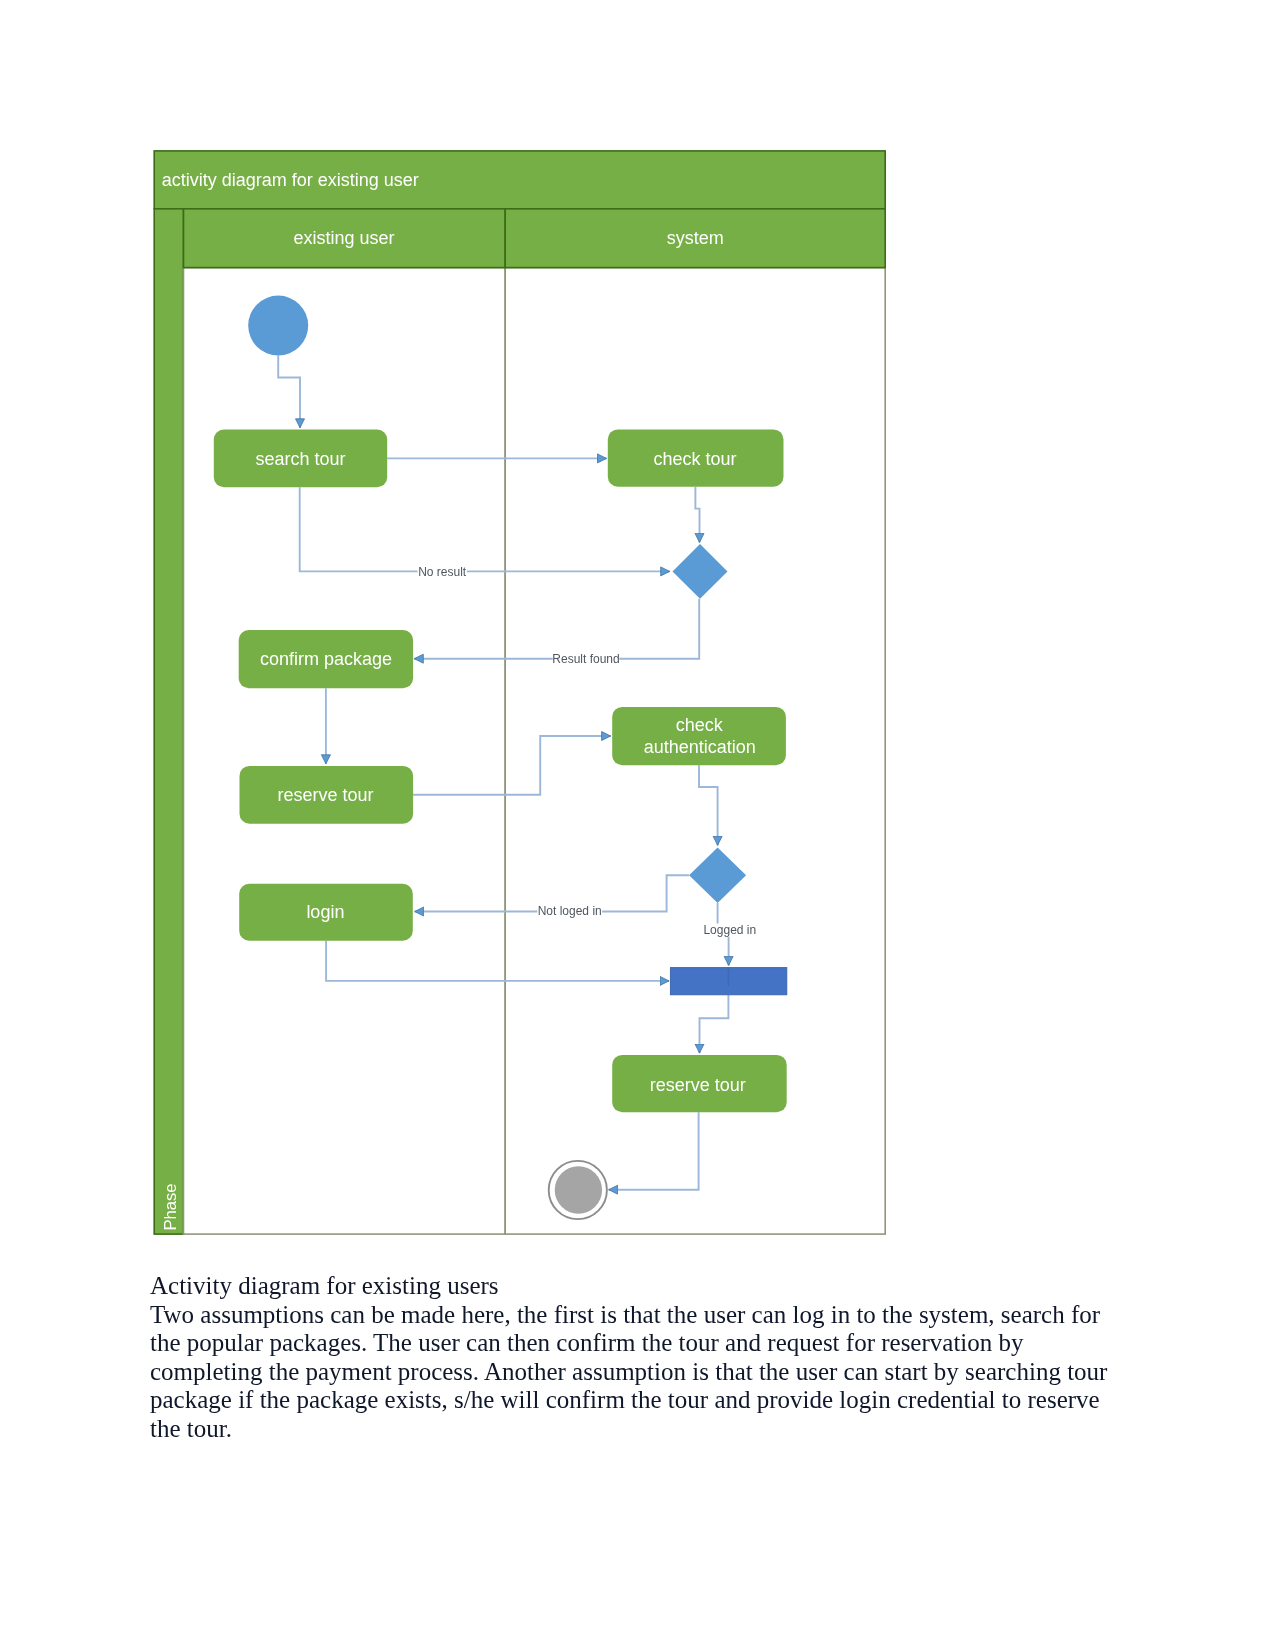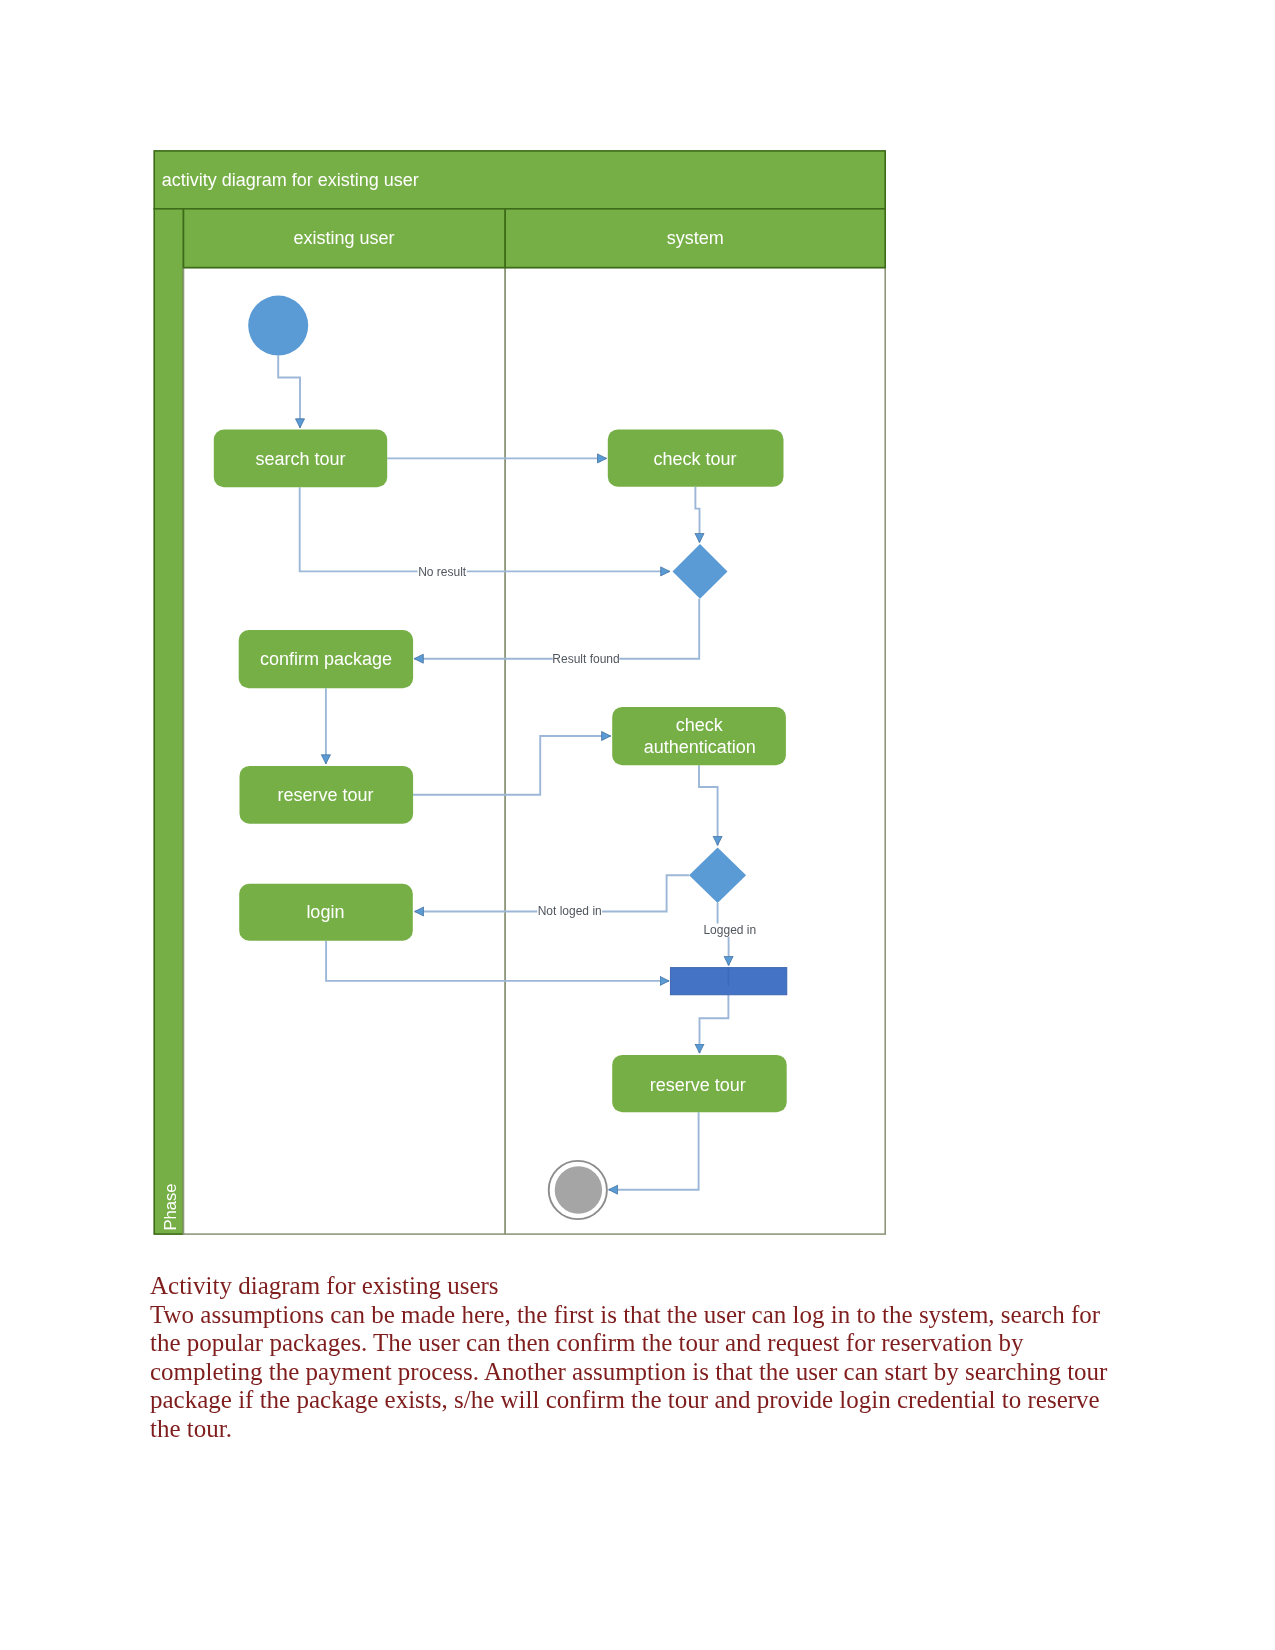--- a/index.html
+++ b/index.html
@@ -2,21 +2,21 @@
 <html><head>
 <meta charset="utf-8">
 <title>Activity diagram for existing users</title>
 <style>
   html,body{margin:0;padding:0;}
   body{width:1275px;height:1650px;background:#ffffff;overflow:hidden;
        font-family:"Liberation Serif",serif;}
   #page{position:relative;width:1275px;height:1650px;}
   #diagram{position:absolute;left:153px;top:149px;width:734px;height:1087px;}
   #bodytext{position:absolute;left:150px;top:1272px;width:965px;
-            font-family:"Liberation Serif",serif;font-size:25px;line-height:28.6px;color:#7f1d1d;}
+            font-family:"Liberation Serif",serif;font-size:25px;line-height:28.6px;color:#0f172a;}
   #bodytext p{margin:0;}
   #dsvg text{font-family:"Liberation Sans",sans-serif;}
   #dsvg .hdr{font-size:18px;fill:#ffffff;}
   #dsvg .lane{font-size:18px;fill:#ffffff;}
   #dsvg .phase{font-size:16.6px;fill:#ffffff;}
   #dsvg .nlbl{font-size:18px;fill:#ffffff;}
   #dsvg .elbl{font-size:12px;fill:#50565E;}
 </style>
 </head>
 <body>

